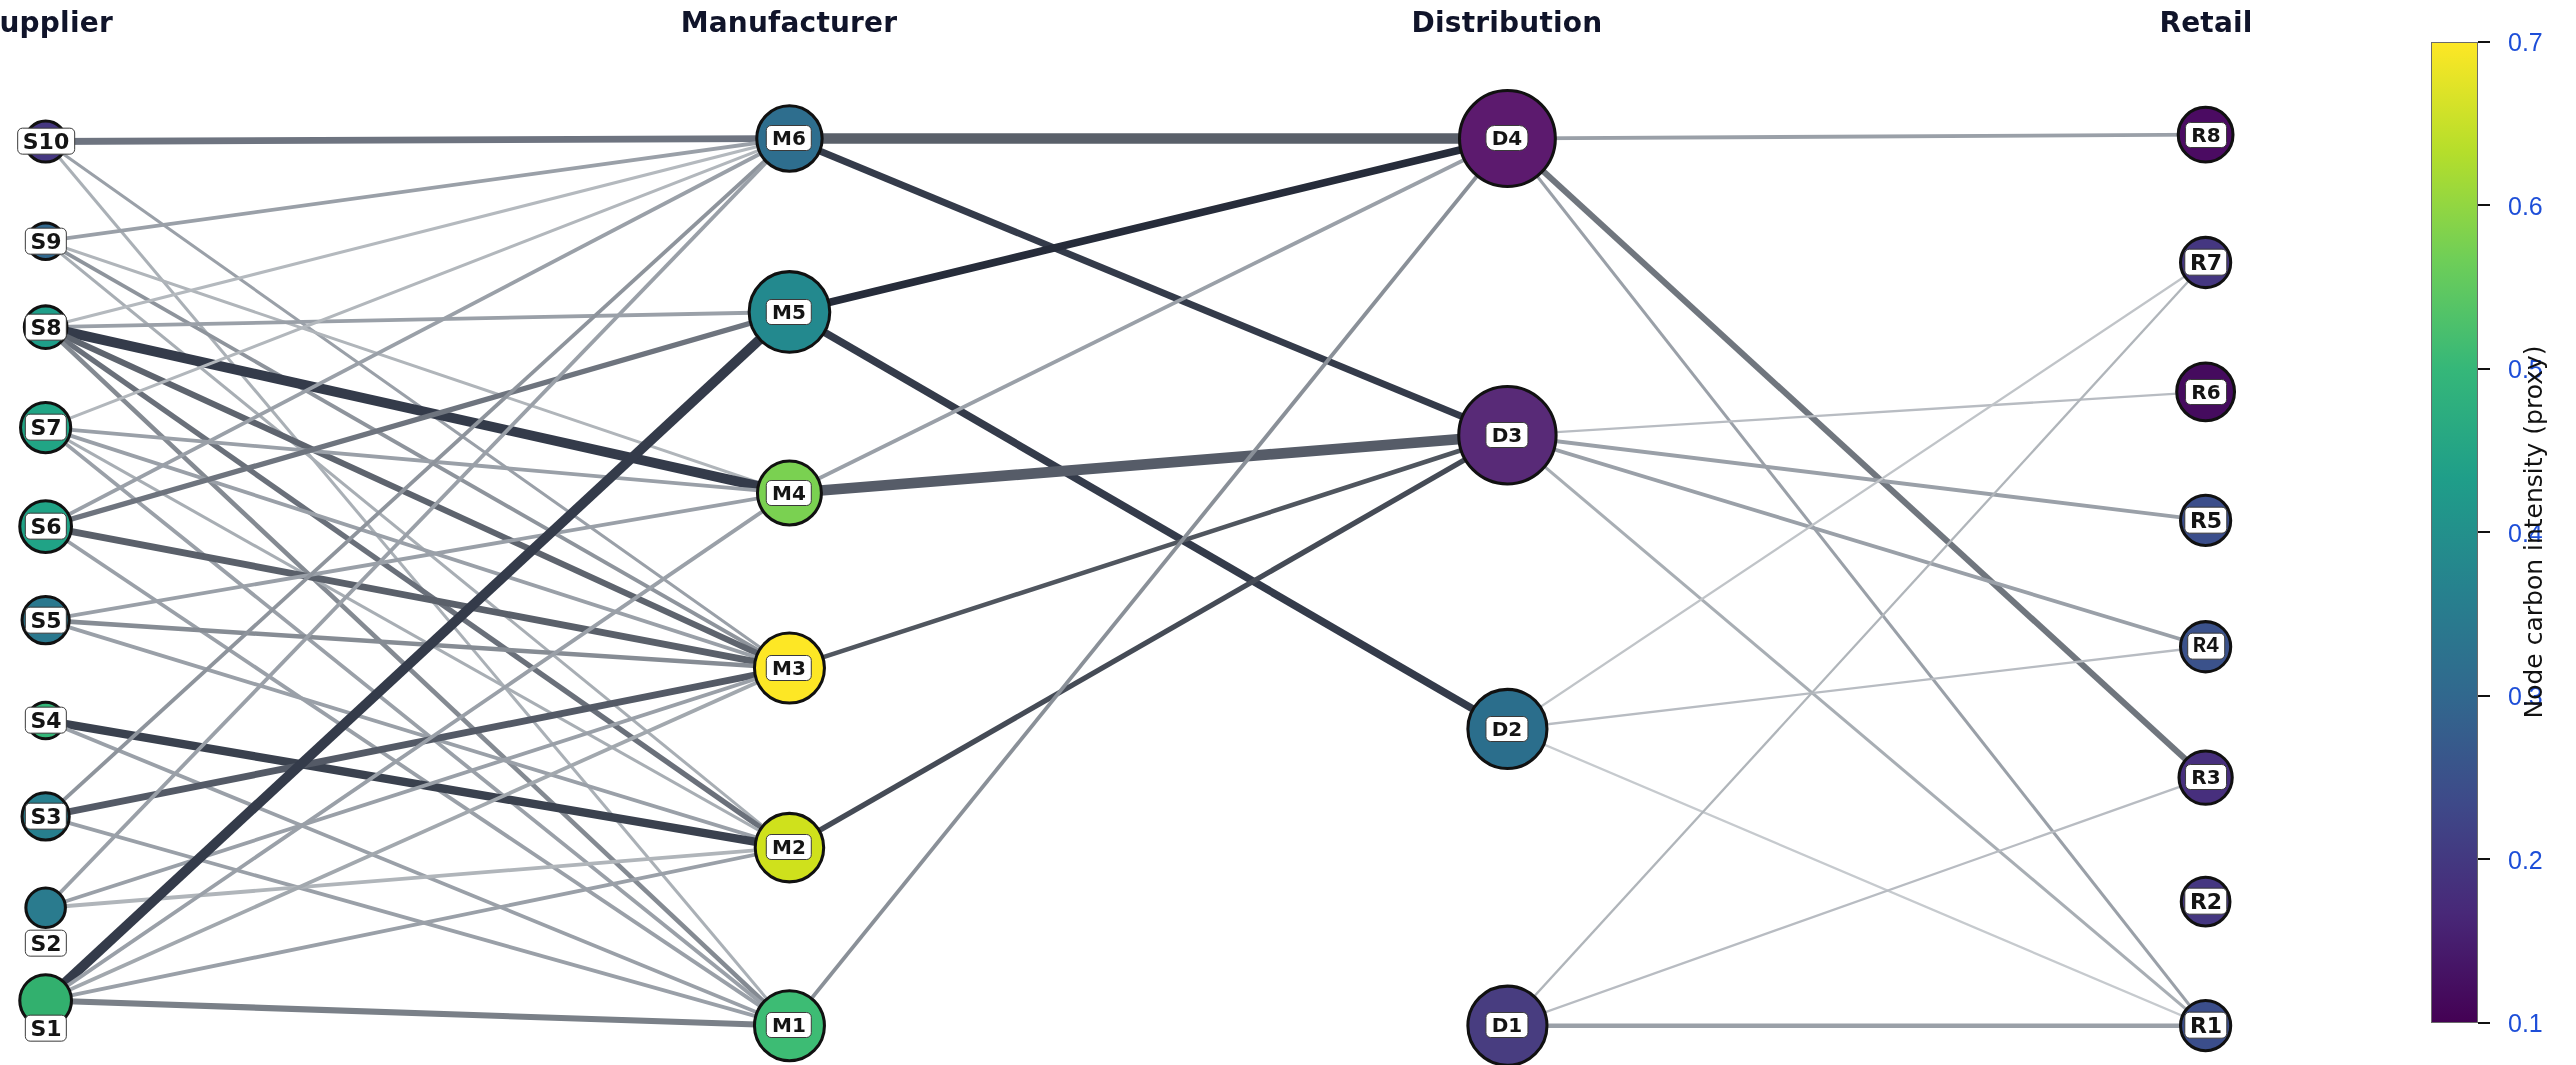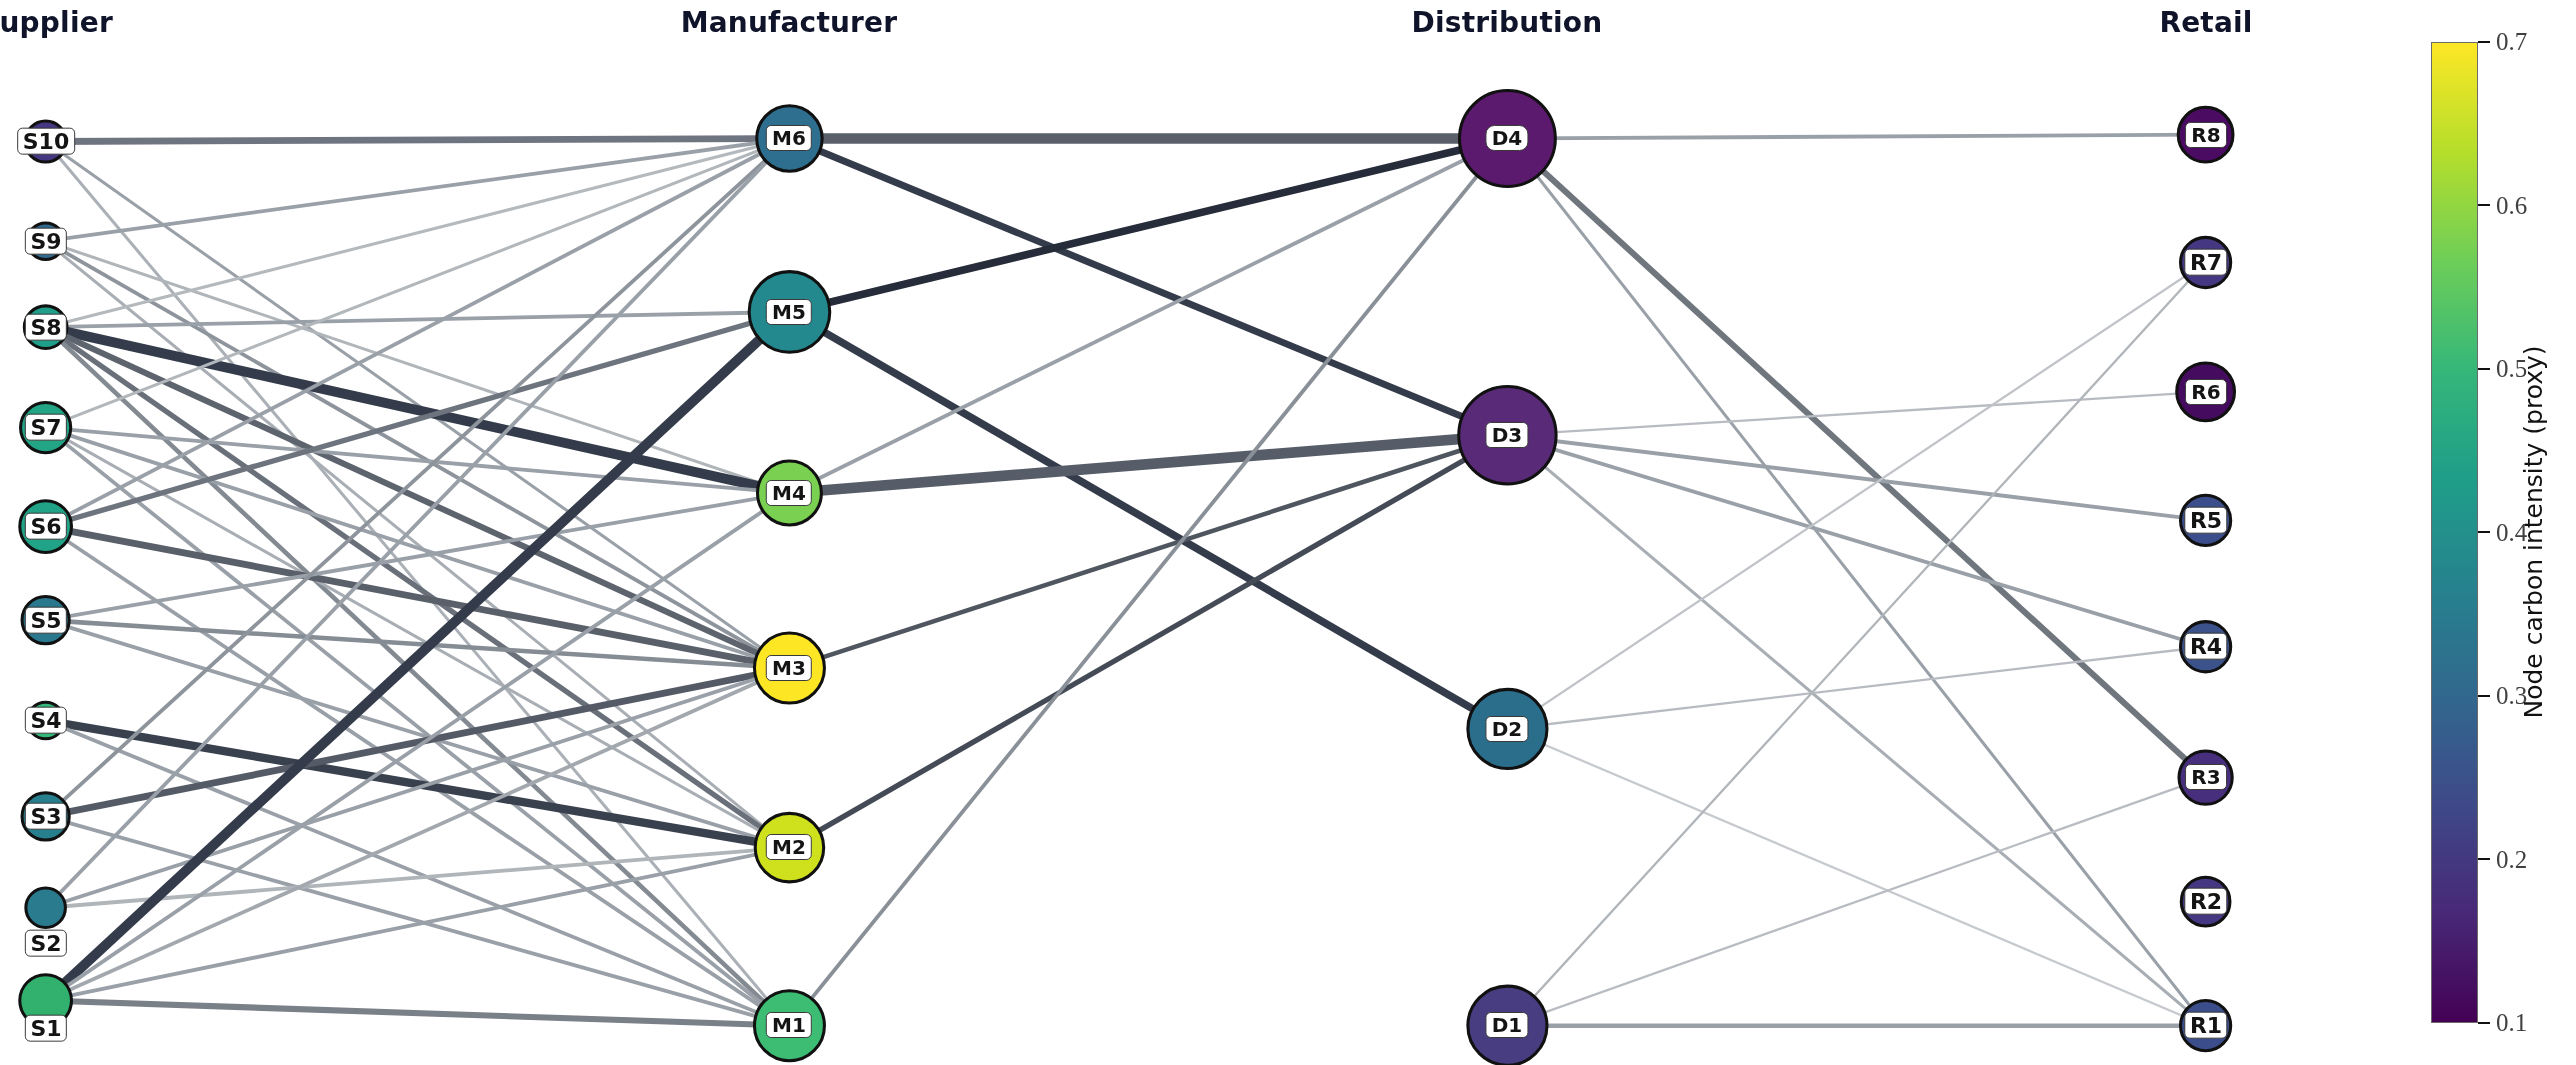--- a/index.html
+++ b/index.html
@@ -75,25 +75,25 @@
   }
   .cb-tick {
     position: absolute;
     left: 47px;
     width: 12px;
     height: 2.3px;
     background: #111111;
   }
   .cb-tick-label {
     position: absolute;
-    left: 65px;
+    left: 77px;
     transform: translateY(-50%);
-    font-family: Liberation Serif, serif;
+    font-family: Liberation Sans, sans-serif;
     font-size: 25px;
-    color: #404040;
+    color: #1d4ed8;
     white-space: nowrap;
   }
   #cb-axis-label {
     position: absolute;
     left: 2533px;
     top: 532px;
     transform: translate(-50%, -50%) rotate(-90deg);
     transform-origin: center center;
     font-family: "DejaVu Sans", sans-serif;
     font-size: 25px;
@@ -225,21 +225,21 @@
       <div class="node-label" style="left: 789px; top: 847px;">M2</div>
       <div class="node-label" style="left: 789px; top: 1025px;">M1</div>
       <div class="node-label" style="left: 1507px; top: 138px; border-radius: 9px;">D4</div>
       <div class="node-label" style="left: 1507px; top: 435px;">D3</div>
       <div class="node-label" style="left: 1507px; top: 729px;">D2</div>
       <div class="node-label" style="left: 1507px; top: 1025px;">D1</div>
       <div class="node-label" style="left: 2206px; top: 135px;">R8</div>
       <div class="node-label small" style="left: 2206px; top: 262px;">R7</div>
       <div class="node-label" style="left: 2206px; top: 392px;">R6</div>
       <div class="node-label small" style="left: 2206px; top: 520px;">R5</div>
-      <div class="node-label small" style="left: 2206px; top: 646px;">R4</div>
+      <div class="node-label small" style="left: 2206px; top: 646px; font-family: Liberation Mono, monospace;">R4</div>
       <div class="node-label" style="left: 2206px; top: 777px;">R3</div>
       <div class="node-label small" style="left: 2206px; top: 901px;">R2</div>
       <div class="node-label small" style="left: 2206px; top: 1025px;">R1</div>
     </div>
 
   <div id="colorbar-wrap">
     <div id="colorbar-grad" style="background: linear-gradient(to top, rgb(68, 1, 84), rgb(72, 40, 120), rgb(62, 73, 137), rgb(49, 104, 142), rgb(38, 130, 142), rgb(31, 158, 137), rgb(53, 183, 121), rgb(110, 206, 88), rgb(181, 222, 43), rgb(253, 231, 37));"></div>
     <div id="colorbar-ticks">
         <div class="cb-tick" style="top: 980px;"></div>
         <div class="cb-tick-label" style="top: 981px;">0.1</div>

